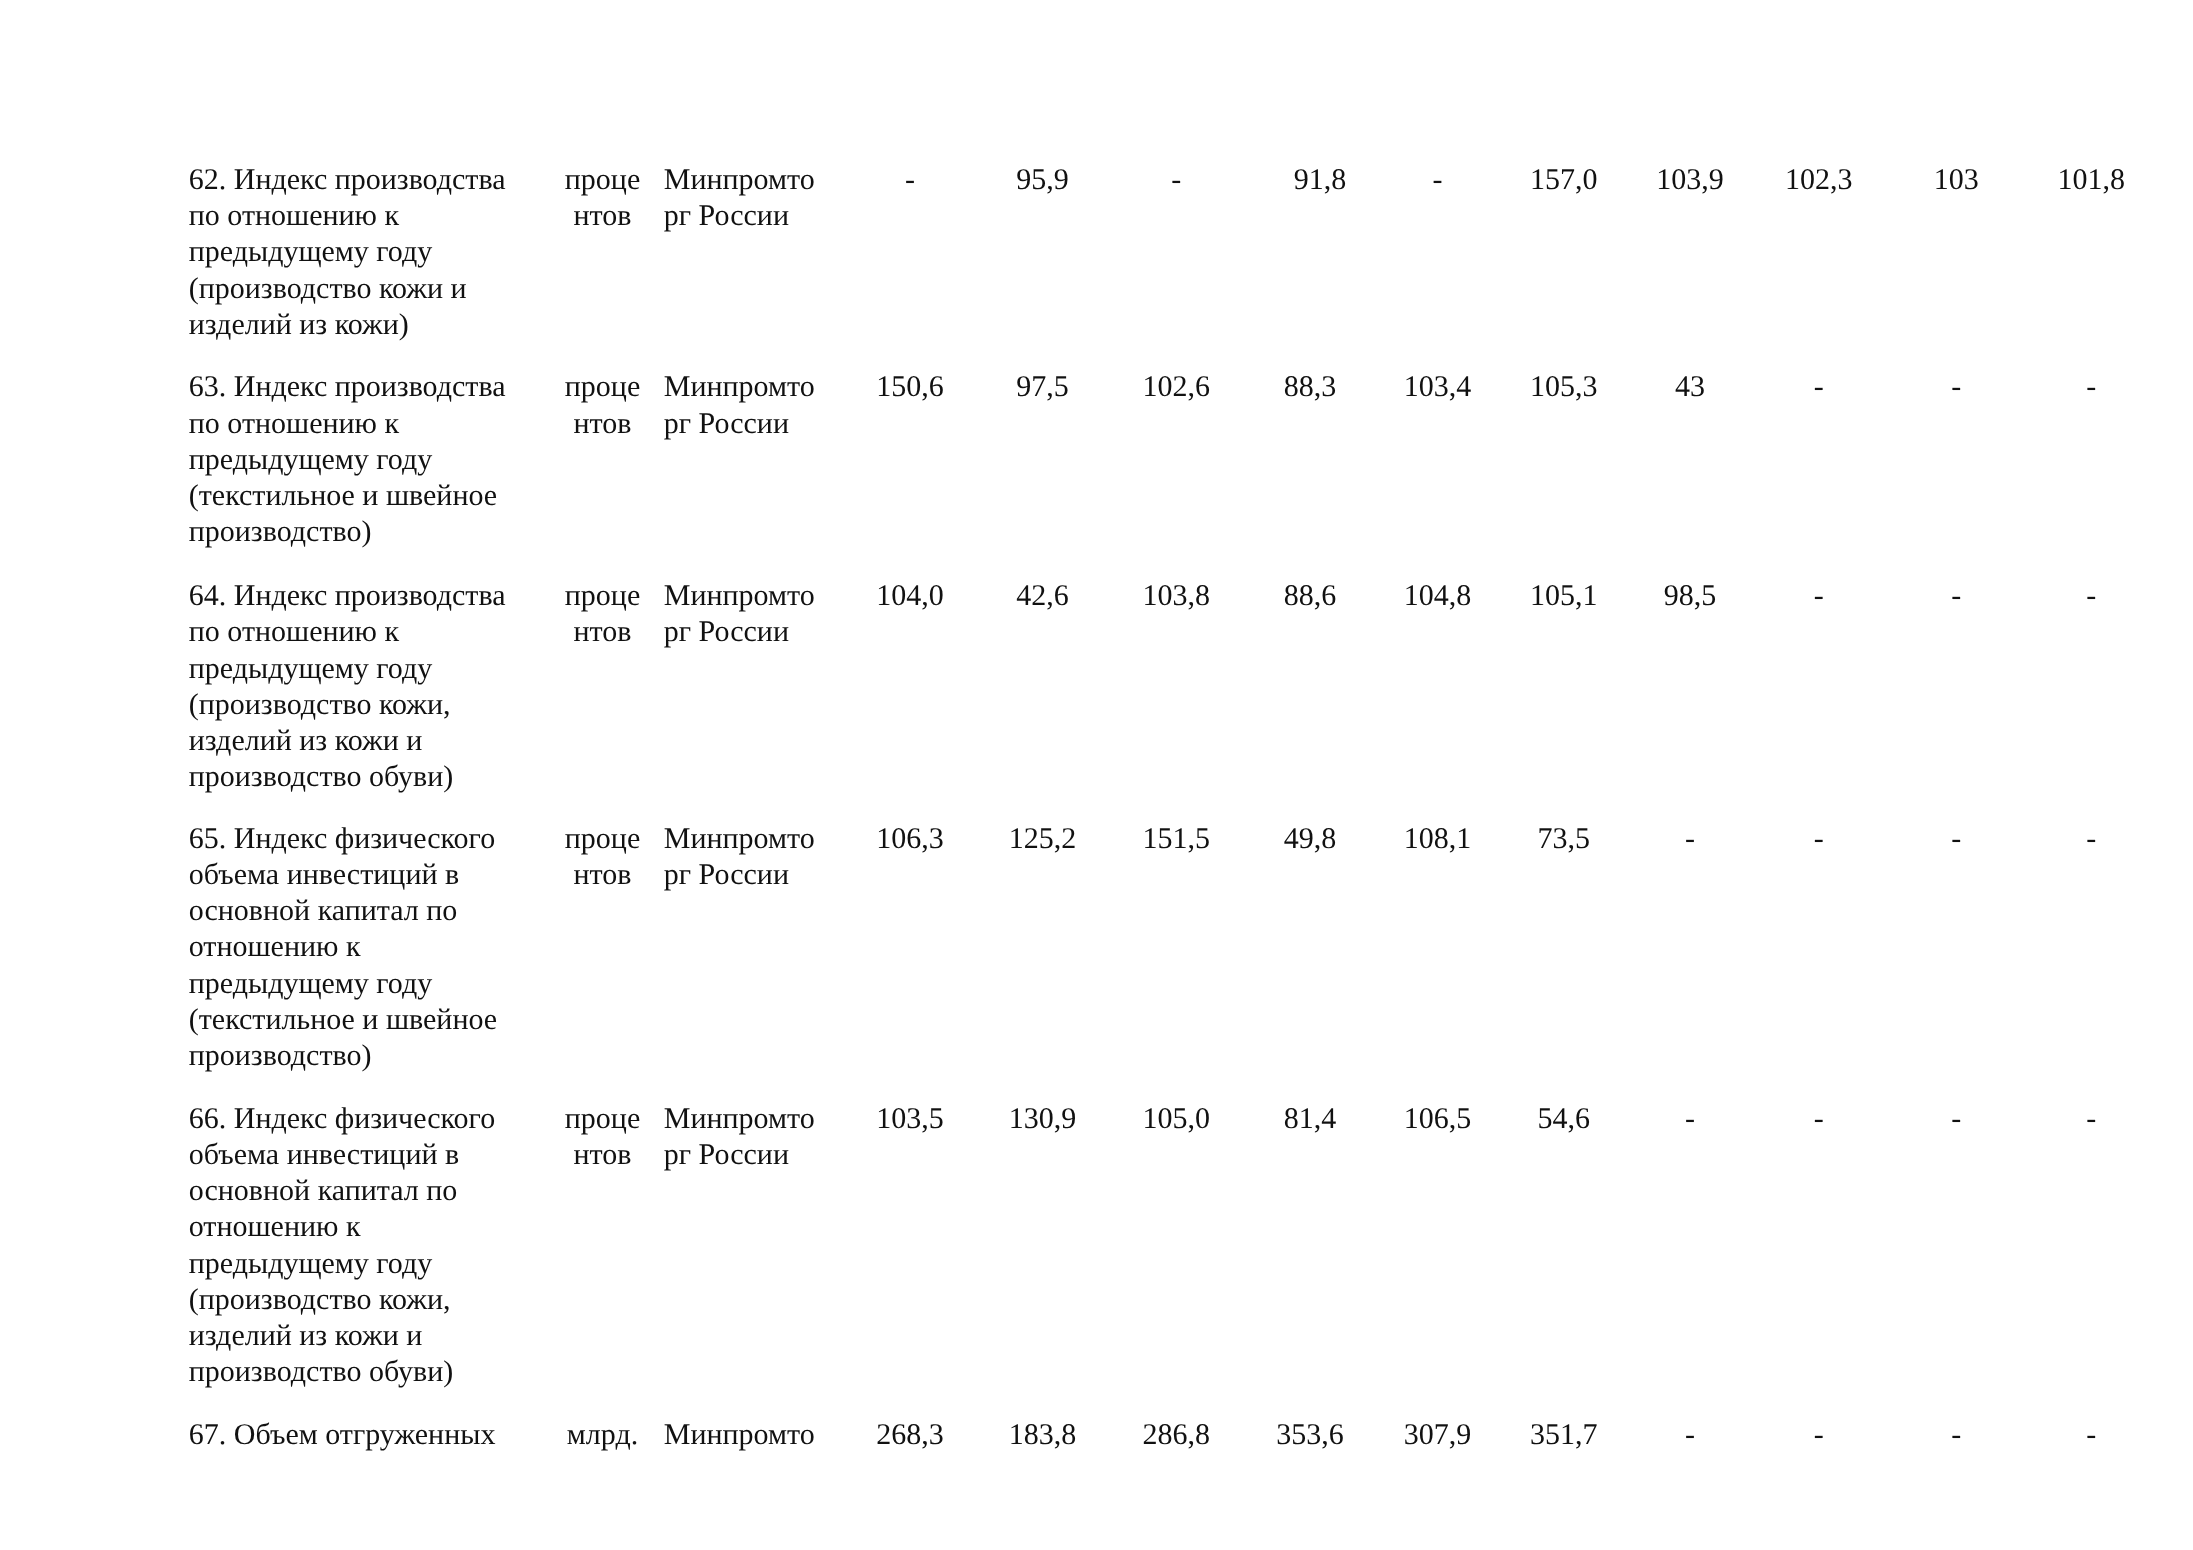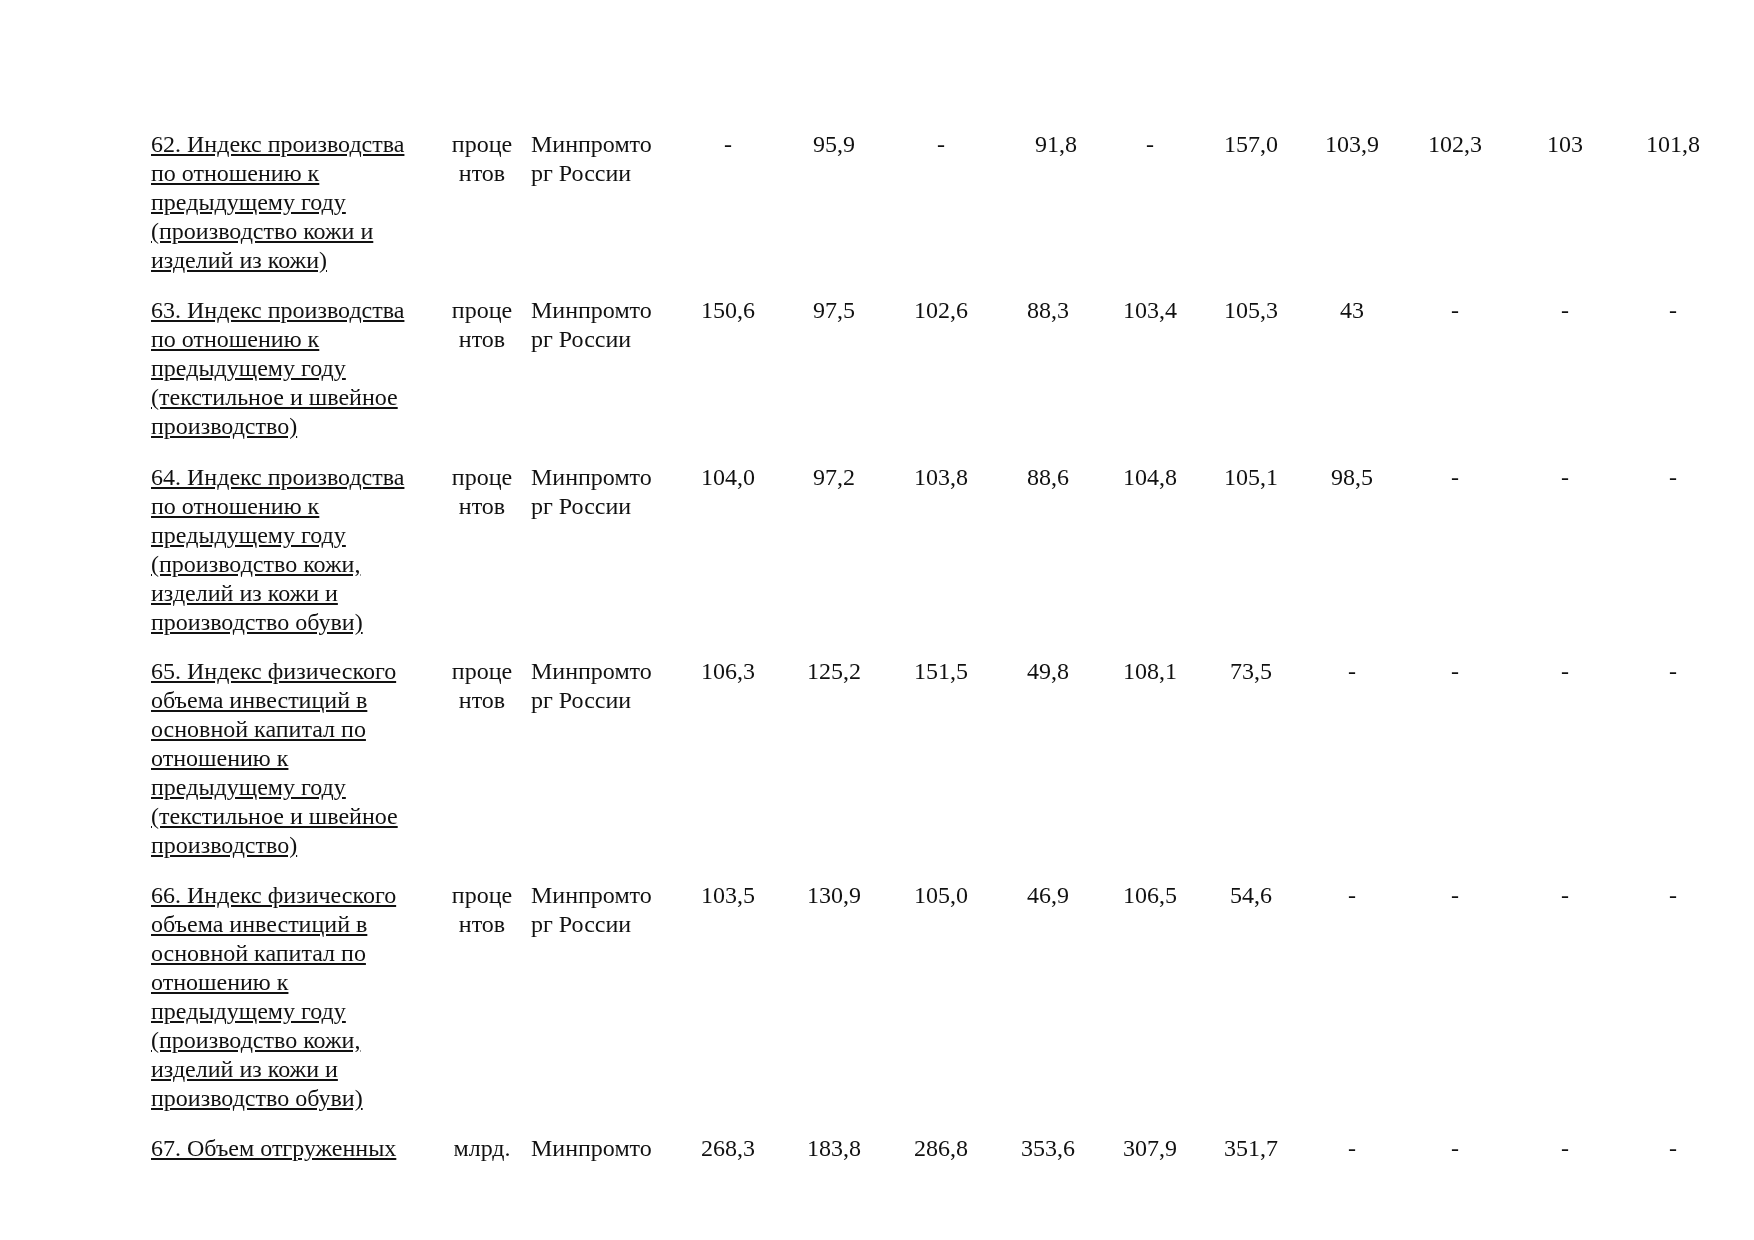--- a/index.html
+++ b/index.html
@@ -1,20 +1,20 @@
 <!DOCTYPE html>
 <html><head>
   <meta charset="utf-8">
   <style>
     html, body { margin: 0; padding: 0; background: #ffffff; }
     body { width: 1754px; height: 1240px; position: relative; overflow: hidden;
            font-family: "Liberation Serif", "DejaVu Serif", serif; color: #111; }
     .row { position: absolute; left: 0; width: 1754px; }
     .cell { position: absolute; top: 0; font-size: 24px; line-height: 29px; white-space: pre-line; }
-    .label { left: 151px; width: 290px; text-decoration: underline; }
+    .label { left: 151px; width: 290px; }
     .unit { left: 440px; width: 84px; text-align: center; }
     .source { left: 531px; width: 150px; }
     .val { width: 100px; margin-left: -50px; text-align: center; }
   </style>
 </head>
 <body>
 
 <div class="row" style="top:130px;">
   <div class="cell label">62. Индекс производства
 по отношению к
@@ -64,21 +64,21 @@
 по отношению к
 предыдущему году
 (производство кожи,
 изделий из кожи и
 производство обуви)</div>
   <div class="cell unit">проце
 нтов</div>
   <div class="cell source">Минпромто
 рг России</div>
   <div class="cell val" style="left:728px">104,0</div>
-  <div class="cell val" style="left:834px">97,2</div>
+  <div class="cell val" style="left:834px">42,6</div>
   <div class="cell val" style="left:941px">103,8</div>
   <div class="cell val" style="left:1048px">88,6</div>
   <div class="cell val" style="left:1150px">104,8</div>
   <div class="cell val" style="left:1251px">105,1</div>
   <div class="cell val" style="left:1352px">98,5</div>
   <div class="cell val" style="left:1455px">-</div>
   <div class="cell val" style="left:1565px">-</div>
   <div class="cell val" style="left:1673px">-</div>
 </div>
 
@@ -115,21 +115,21 @@
 (производство кожи,
 изделий из кожи и
 производство обуви)</div>
   <div class="cell unit">проце
 нтов</div>
   <div class="cell source">Минпромто
 рг России</div>
   <div class="cell val" style="left:728px">103,5</div>
   <div class="cell val" style="left:834px">130,9</div>
   <div class="cell val" style="left:941px">105,0</div>
-  <div class="cell val" style="left:1048px">46,9</div>
+  <div class="cell val" style="left:1048px">81,4</div>
   <div class="cell val" style="left:1150px">106,5</div>
   <div class="cell val" style="left:1251px">54,6</div>
   <div class="cell val" style="left:1352px">-</div>
   <div class="cell val" style="left:1455px">-</div>
   <div class="cell val" style="left:1565px">-</div>
   <div class="cell val" style="left:1673px">-</div>
 </div>
 
 <div class="row" style="top:1134px;">
   <div class="cell label">67. Объем отгруженных</div>

